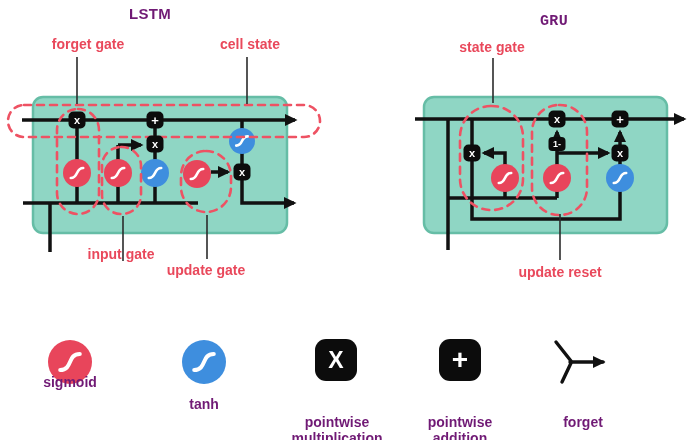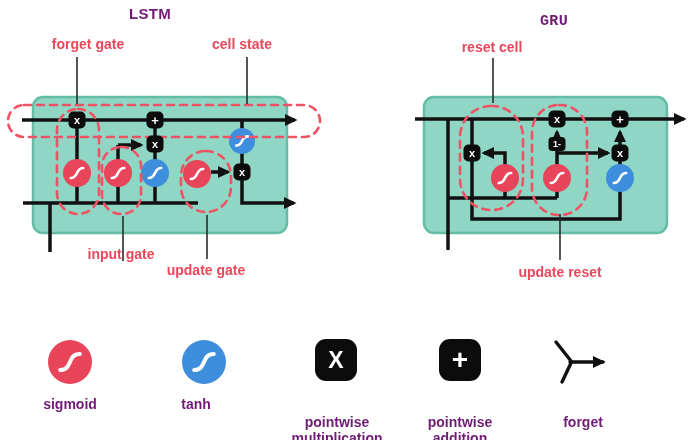--- a/index.html
+++ b/index.html
@@ -148,31 +148,31 @@
   <div class="node" style="left:472px; top:153px;">x</div>
   <div class="node" style="left:557px; top:119px;">x</div>
   <div class="node node-sm" style="left:557px; top:144px;">1-</div>
   <div class="node" style="left:620px; top:153px;">x</div>
   <div class="node node-plus" style="left:620px; top:119px;">+</div>
 
   <div class="lbl title" style="left:150px; top:6px;">LSTM</div>
   <div class="lbl title" style="left:554px; top:14px;font-family:Liberation Mono, monospace;">GRU</div>
 
   <div class="lbl red" style="left:88px;  top:37px;">forget gate</div>
-  <div class="lbl red" style="left:242px; top:37px;">cell state</div>
-  <div class="lbl red" style="left:492px; top:40px;">reset cell</div>
+  <div class="lbl red" style="left:250px; top:37px;">cell state</div>
+  <div class="lbl red" style="left:492px; top:40px;">state gate</div>
   <div class="lbl red" style="left:121px; top:247px;">input gate</div>
   <div class="lbl red" style="left:206px; top:263px;">update gate</div>
   <div class="lbl red" style="left:560px; top:265px;">update reset</div>
 
   <div class="legend-sq" style="left:336px; top:360px;">X</div>
   <div class="legend-sq plus" style="left:460px; top:360px;">+</div>
 
-  <div class="lbl" style="left:70px;  top:397px;">sigmoid</div>
-  <div class="lbl" style="left:196px; top:397px;text-align:center;">tanh</div>
+  <div class="lbl" style="left:70px;  top:375px;">sigmoid</div>
+  <div class="lbl" style="left:204px; top:397px;text-align:center;">tanh</div>
   <div class="lbl lbl2" style="left:337px; top:397px;">
     <span>pointwise</span>
     <span>multiplication</span>
   </div>
   <div class="lbl lbl2" style="left:460px; top:397px;">
     <span>pointwise</span>
     <span>addition</span>
   </div>
   <div class="lbl lbl2" style="left:583px; top:397px;">
     <span>forget</span>

